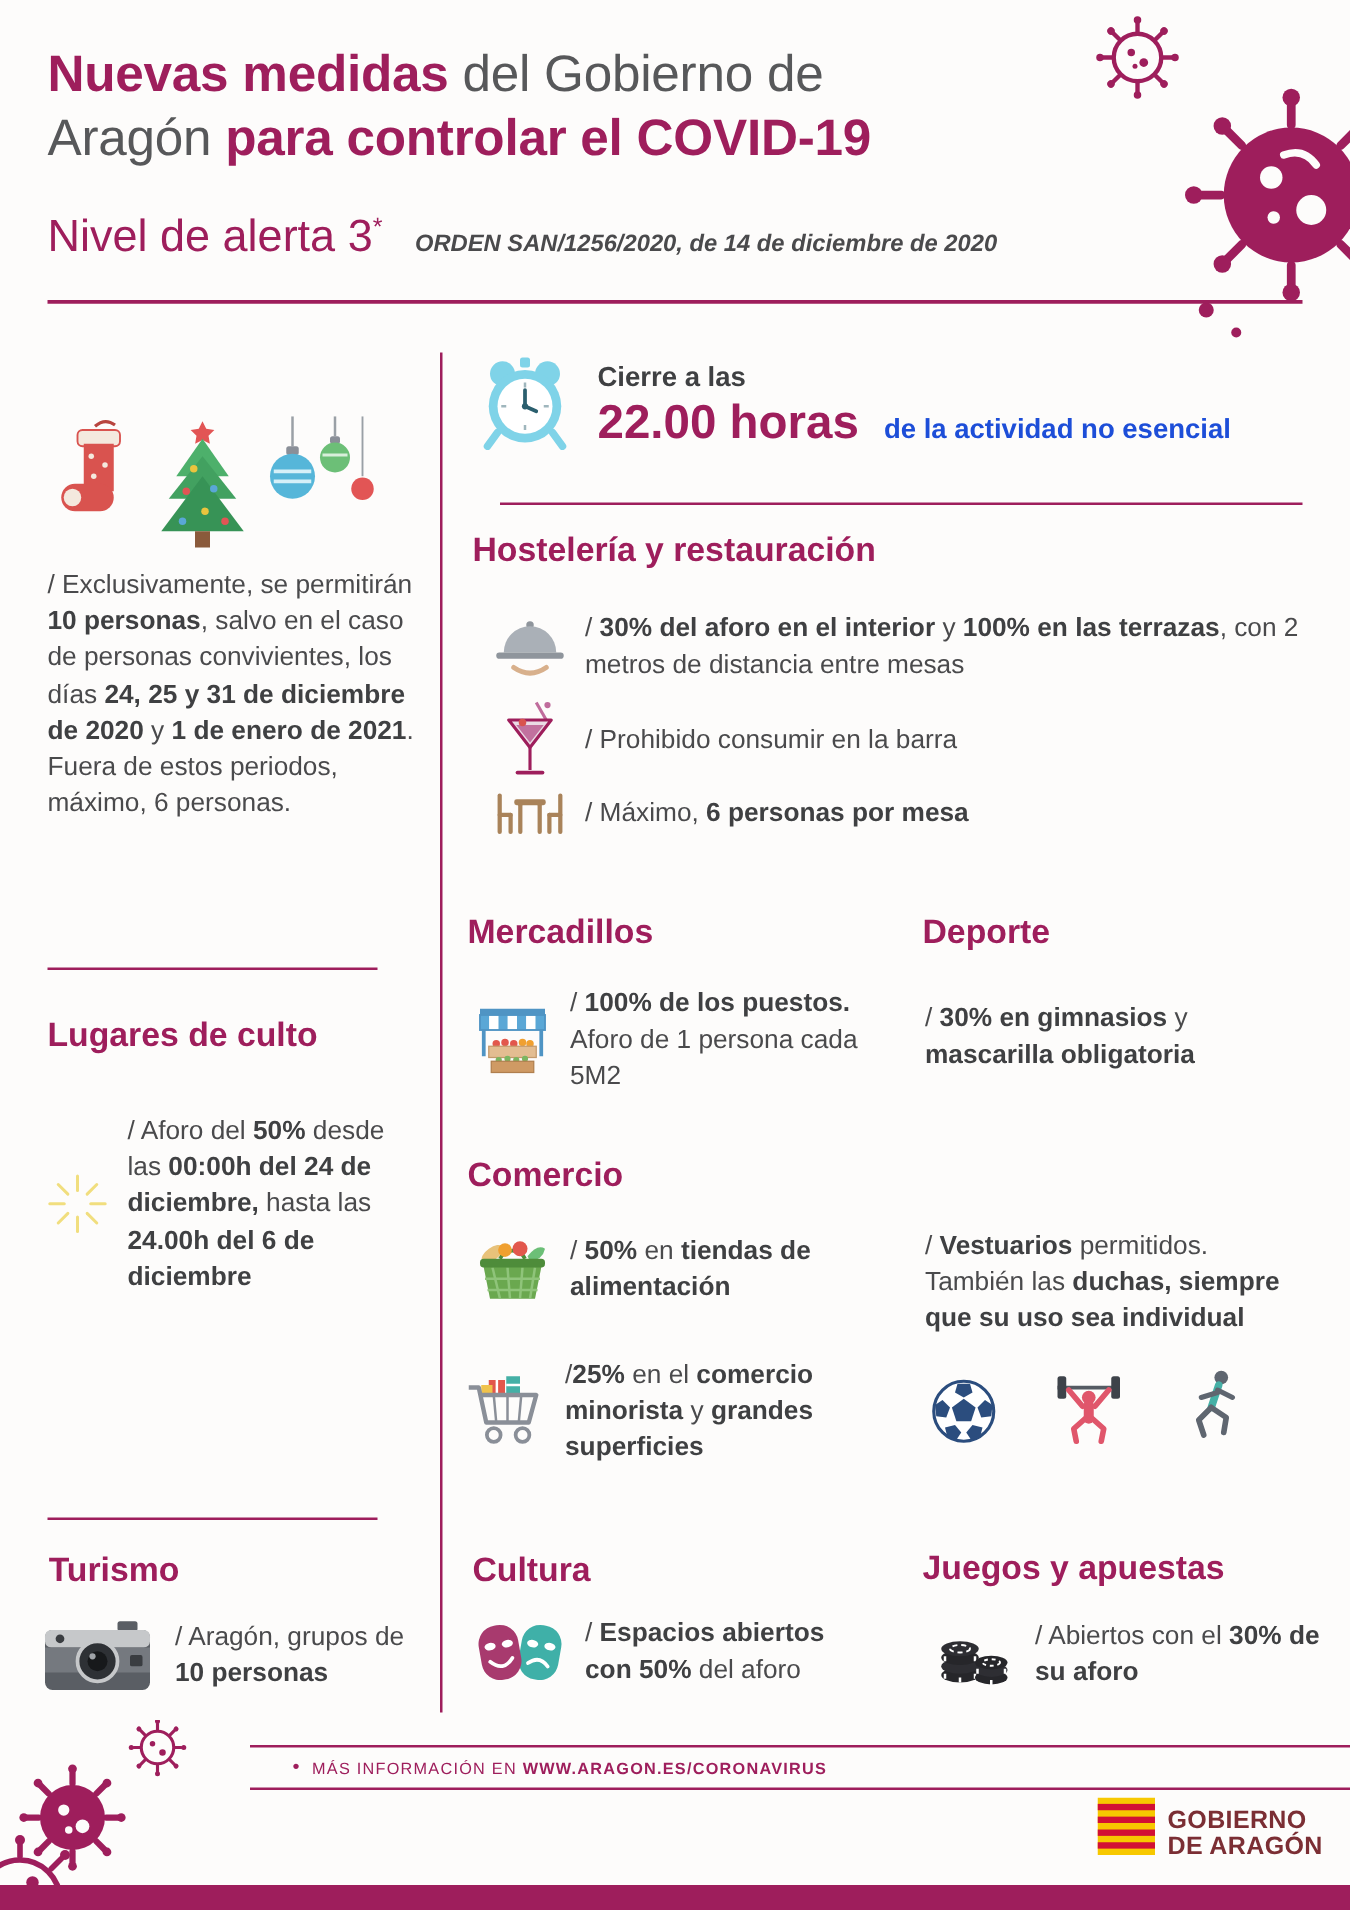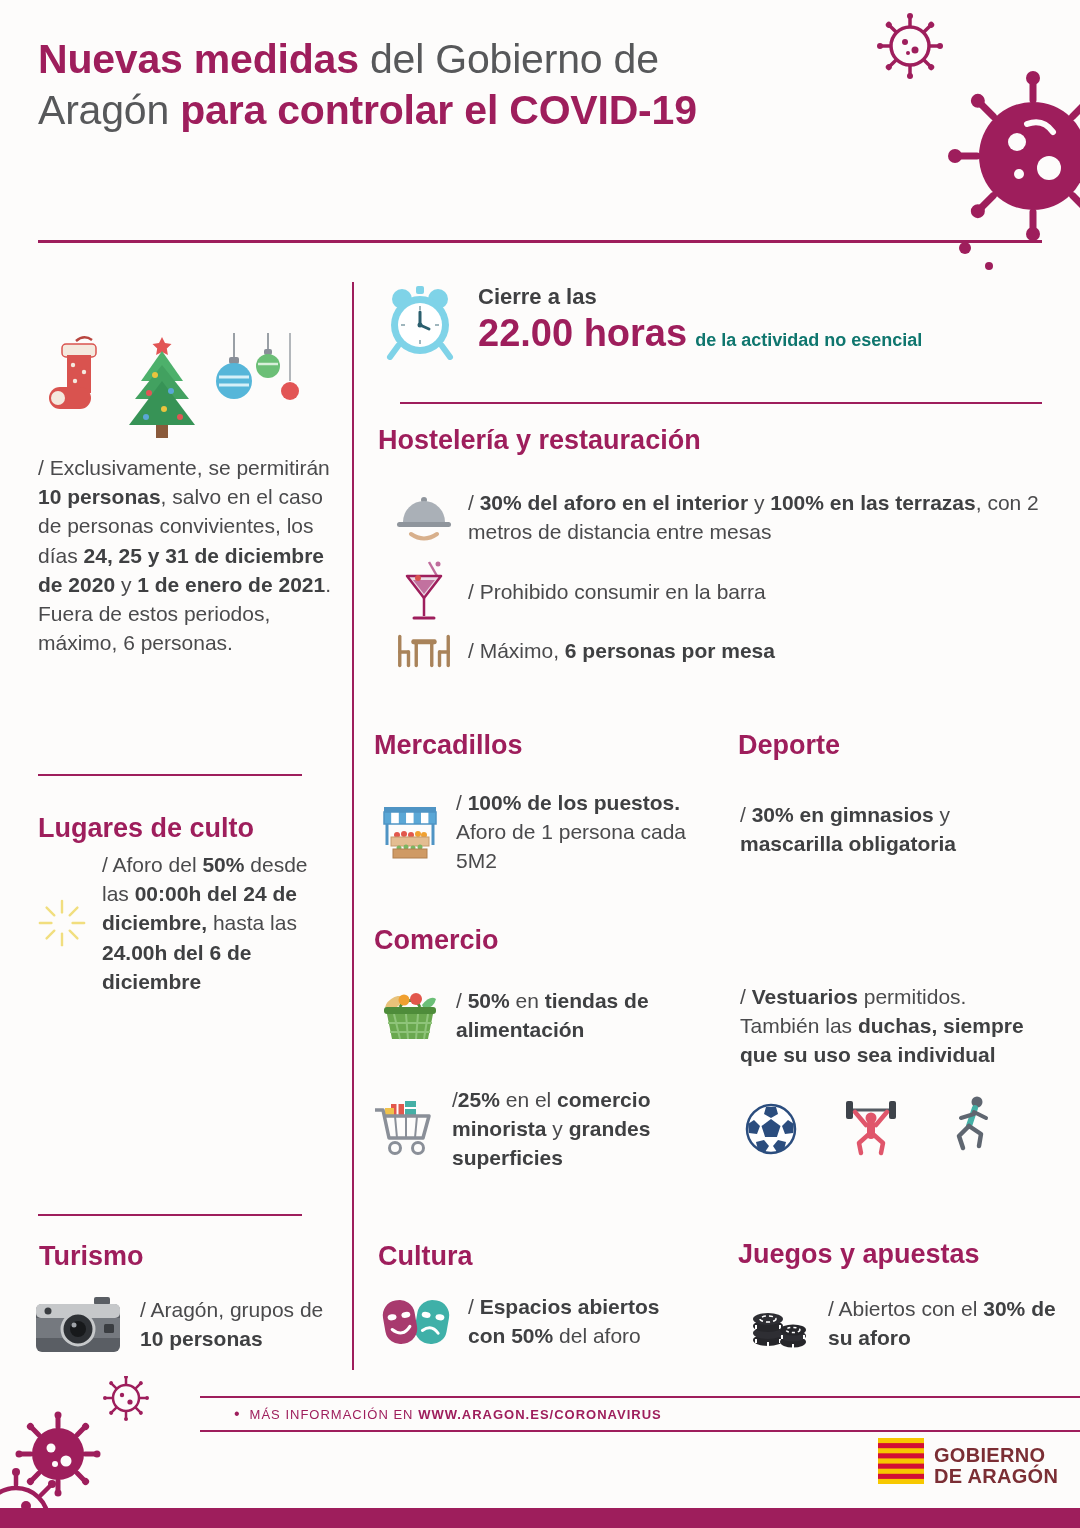--- a/index.html
+++ b/index.html
@@ -38,30 +38,30 @@
   #col-divider{left:352px;top:282px;width:2px;height:1088px}
   #div-left-1{left:38px;top:774px;width:264px;height:2px}
   #div-left-2{left:38px;top:1214px;width:264px;height:2px}
   #div-right-1{left:400px;top:402px;width:642px;height:2px}
 
   
   #sec-reuniones-h{left:38px;top:284px}
   #xmas{left:36px;top:333px;width:266px;height:112px}
   #reuniones-p{left:38px;top:453px;width:298px}
   #sec-culto-h{left:38px;top:814px}
-  #culto-1{left:34px;top:850px;width:304px}
+  #culto-1{left:34px;top:890px;width:304px}
   #culto-2{left:34px;top:1062px;width:304px}
   #sec-turismo-h{left:39px;top:1242px}
   #turismo-item{left:28px;top:1292px;width:322px}
 
   
-  #cierre{left:382px;top:284px;display:flex;gap:20px;align-items:flex-start}
+  #cierre{left:382px;top:284px;display:flex;gap:20px;align-items:center}
   #cierre .lead{font-size:22px;font-weight:700;color:#3f4042;margin-bottom:2px}
   #cierre .time{font-size:38px;font-weight:800;color:var(--accent);line-height:1.15}
-  #cierre .tail{font-size:18px;font-weight:700;color:#0f766e;margin-left:8px}
+  #cierre .tail{font-size:22px;font-weight:700;color:#1d4ed8;margin-left:20px}
   #sec-host-h{left:378px;top:426px}
   #host-1{left:392px;top:488px;width:652px}
   #host-2{left:392px;top:560px;width:652px}
   #host-3{left:392px;top:628px;width:652px}
 
   
   #sec-merc-h{left:374px;top:731px}
   #merc-item{left:376px;top:788px;width:316px}
   #sec-com-h{left:374px;top:926px}
   #com-1{left:376px;top:985px;width:316px}
@@ -89,20 +89,24 @@
   #bottom-bar{left:0;top:1508px;width:1080px;height:20px}
 </style>
 </head>
 <body>
 
 <div class="page">
 
   <h1 class="abs" id="hdr-title"><span class="b ca">Nuevas medidas</span><span> del Gobierno de
 Aragón </span><span class="b ca">para controlar el COVID-19</span></h1>
 
+  <div class="abs" id="hdr-alert">
+    <div id="alert-level"><span>Nivel de alerta 3</span><sup>*</sup></div>
+    <div id="order-ref">ORDEN SAN/1256/2020, de 14 de diciembre de 2020</div>
+  </div>
 
   <svg class="abs" id="hdr-virus" viewBox="0 0 215 288" aria-hidden="true">
     <g transform="translate(45 42)">
       <g stroke="#9e1e5c" stroke-width="3.5" stroke-linecap="round" fill="none">
         <g>
             <line y1="-20" y2="-28"></line>
             <line y1="20" y2="28"></line>
             <line x1="-20" x2="-28"></line>
             <line x1="20" x2="28"></line>
           </g>

